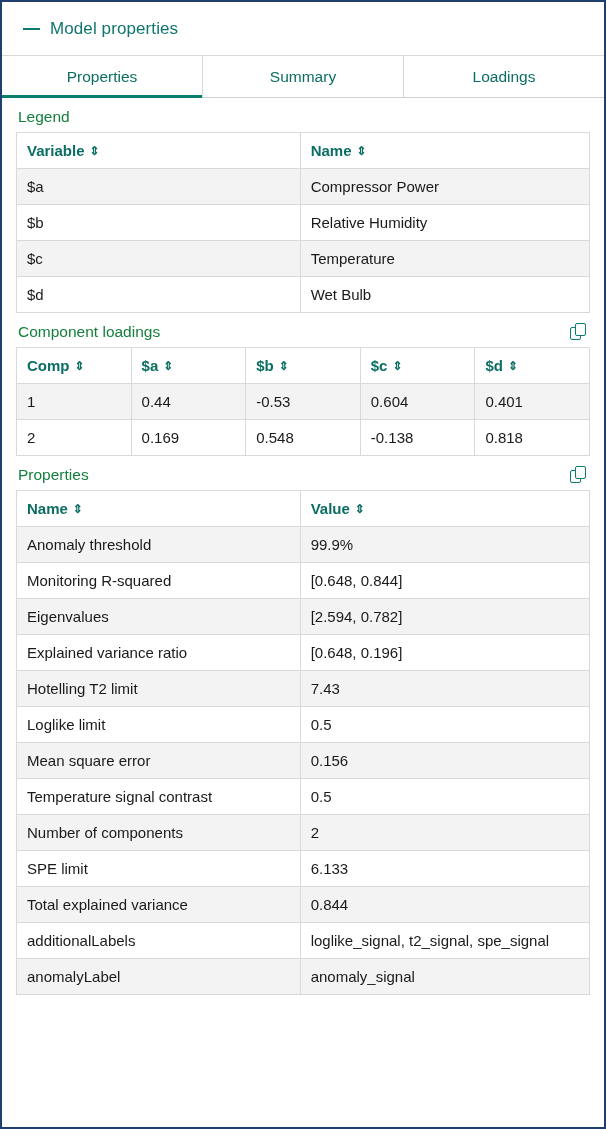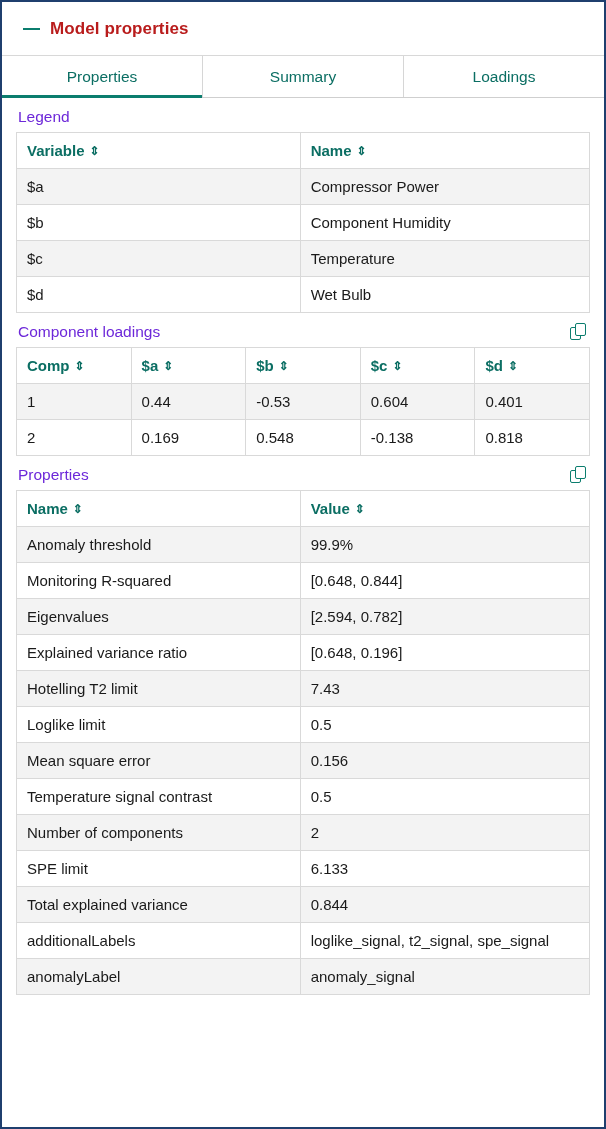--- a/index.html
+++ b/index.html
@@ -41,22 +41,22 @@
     cursor: pointer;
   }
   .collapse-icon .bar {
     width: 17px;
     height: 2px;
     background: #0b7d6e;
     display: block;
   }
   .panel-title {
     font-size: 17px;
-    color: #b91c1c;
-    font-weight: 700;
+    color: #0f766e;
+    font-weight: 400;
     letter-spacing: 0.1px;
   }
   
   .tabs {
     display: flex;
     height: 42px;
     border-bottom: 1px solid #cfcfcf;
     background: #ffffff;
   }
   .tab {
@@ -84,21 +84,21 @@
     padding: 0 14px;
   }
   .section-head {
     display: flex;
     align-items: center;
     justify-content: space-between;
     font-size: 15.5px;
     color: #222222;
     padding: 10px 2px 6px 2px;
   }
-  .section-title { font-size: 15.5px; color: #6d28d9; }
+  .section-title { font-size: 15.5px; color: #15803d; }
   .copy-icon {
     width: 18px; height: 18px;
     position: relative;
     cursor: pointer;
     flex: 0 0 auto;
   }
   .copy-icon .sq1, .copy-icon .sq2 {
     position: absolute;
     border: 1.6px solid #0b7d6e;
     border-radius: 2px;
@@ -187,21 +187,21 @@
           <th><span>Name</span><span class="sort-icon">⇕</span></th>
         </tr>
       </thead>
       <tbody>
         <tr class="alt">
           <td>$a</td>
           <td>Compressor Power</td>
         </tr>
         <tr>
           <td>$b</td>
-          <td>Component Humidity</td>
+          <td>Relative Humidity</td>
         </tr>
         <tr class="alt">
           <td>$c</td>
           <td>Temperature</td>
         </tr>
         <tr>
           <td>$d</td>
           <td>Wet Bulb</td>
         </tr>
       </tbody>

